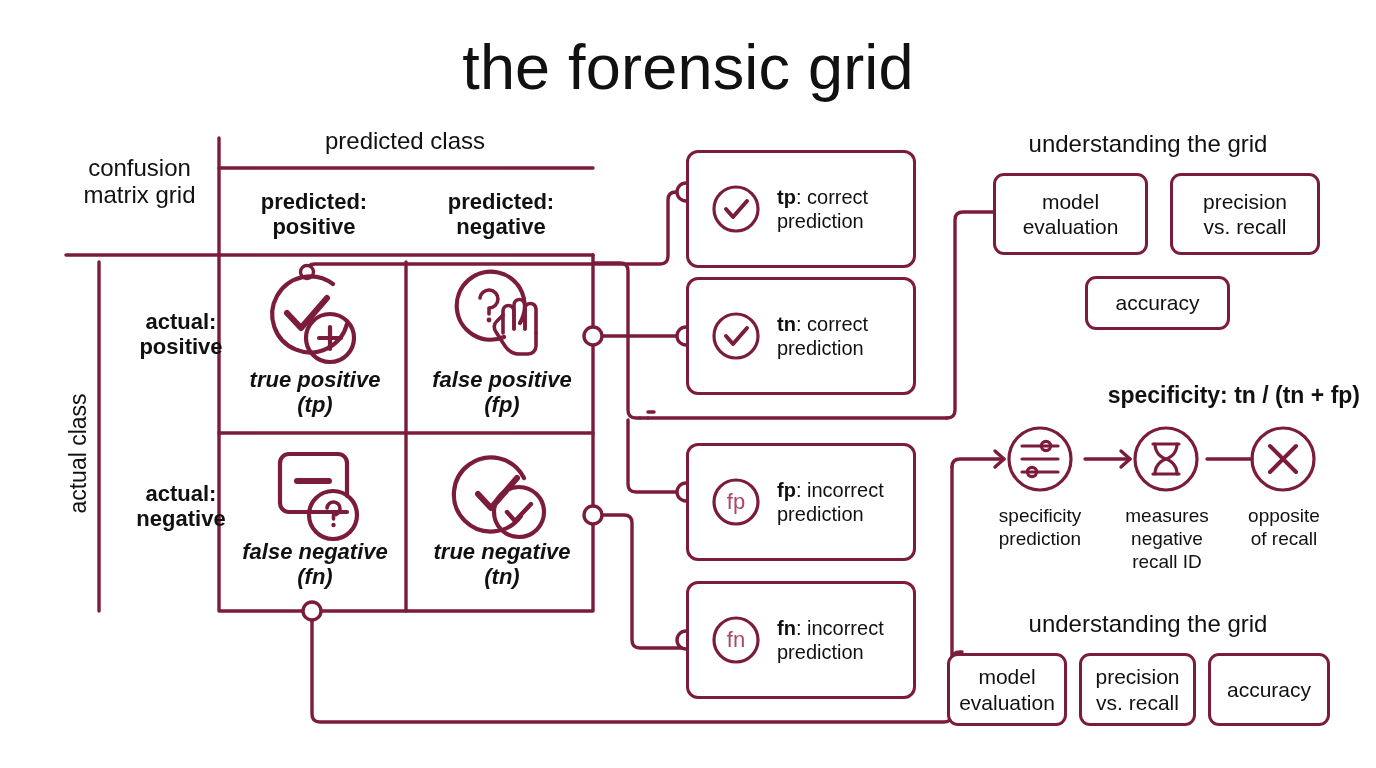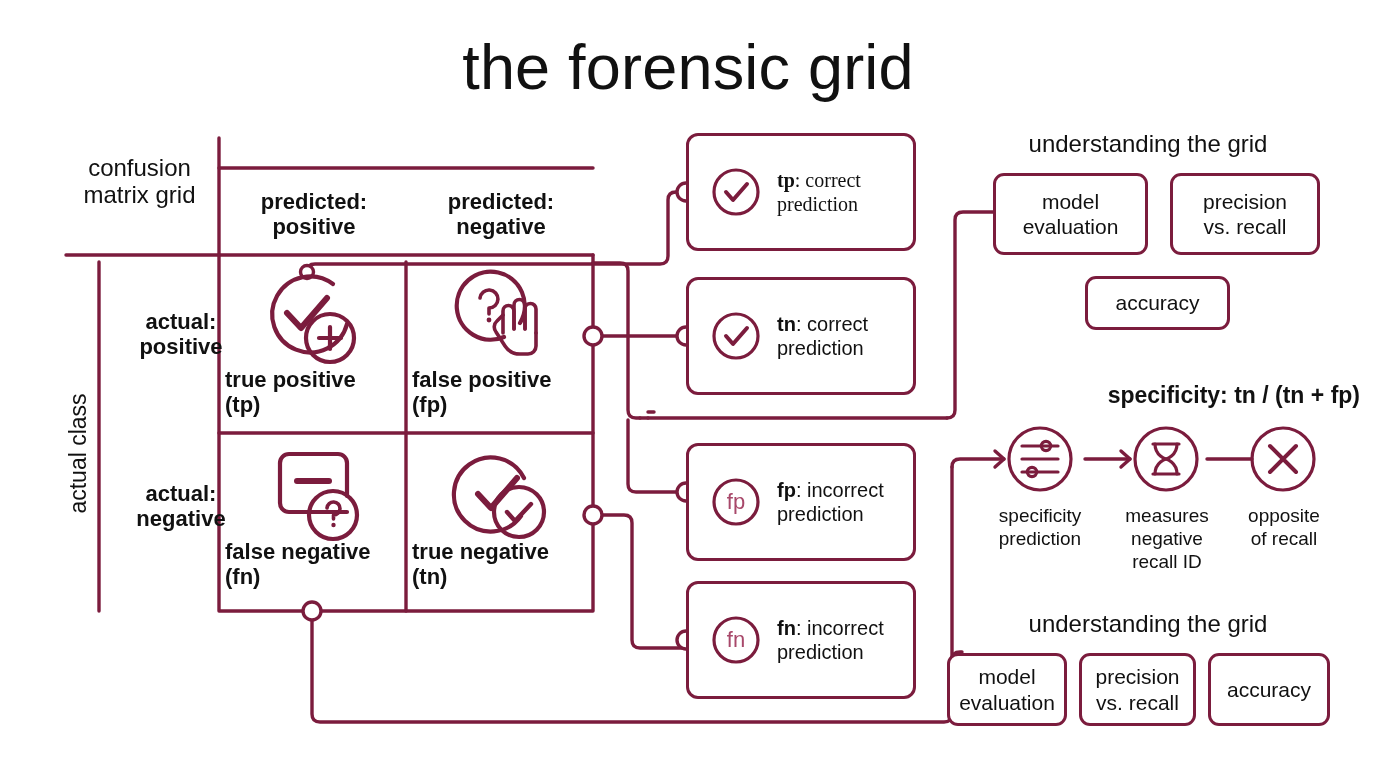--- a/index.html
+++ b/index.html
@@ -24,21 +24,21 @@
   .t-confusion{left:42px;top:155px;width:195px;font-size:24px;}
   .t-pred-pos{left:225px;top:190px;width:178px;font-size:22px;font-weight:700;}
   .t-pred-neg{left:412px;top:190px;width:178px;font-size:22px;font-weight:700;}
   .t-act-pos{left:105px;top:310px;width:152px;font-size:22px;font-weight:700;}
   .t-act-neg{left:105px;top:482px;width:152px;font-size:22px;font-weight:700;}
   .t-actual-class{
     position:absolute;left:-22px;top:440px;width:200px;
     font-size:23px;text-align:center;
     transform:rotate(-90deg);transform-origin:center center;
   }
-  .cell-cap{position:absolute;font-size:22px;font-weight:700;line-height:1.13;color:#111;}
+  .cell-cap{position:absolute;text-align:center;font-size:22px;font-weight:700;line-height:1.13;color:#111;font-style:italic;}
   .cap-tp{left:225px;top:368px;width:180px;}
   .cap-fp{left:412px;top:368px;width:180px;}
   .cap-fn{left:225px;top:540px;width:180px;}
   .cap-tn{left:412px;top:540px;width:180px;}
 
   .card{
     position:absolute;border:3px solid #7b1c3d;border-radius:12px;background:#fff;
     box-sizing:border-box;
   }
   .note{width:230px;height:118px;}
@@ -122,20 +122,21 @@
       <circle cx="686" cy="336" r="9"></circle>
       <circle cx="593" cy="336" r="9"></circle>
       <circle cx="686" cy="492" r="9"></circle>
       <circle cx="593" cy="515" r="9"></circle>
       <circle cx="686" cy="640" r="9"></circle>
       <circle cx="312" cy="611" r="9"></circle>
       <circle cx="307" cy="272" r="6.5"></circle>
     </g>
   </svg>
 
+  <div class="lbl t-predicted-class">predicted class</div>
 
   <div class="lbl t-confusion">
     <div>confusion</div>
     <div>matrix grid</div>
   </div>
 
   <div class="lbl t-pred-pos">
     <div>predicted:</div>
     <div>positive</div>
   </div>
@@ -203,21 +204,21 @@
 
       <g>
         <path d="M524 478 a37 37 0 1 0 -3 38"></path>
         <path d="M478 494 l13 14 l26 -30" stroke-width="6"></path>
         <circle cx="519" cy="512" r="25"></circle>
         <path d="M507 512 l8 9 l16 -17" stroke-width="4.4"></path>
       </g>
     </g>
   </svg>
 
-  <div class="card note" style="left:686px;top:133px;font-family:Liberation Serif, serif;">
+  <div class="card note" style="left:686px;top:150px;">
     <svg class="note-icon" viewBox="0 0 54 54">
       <g fill="none" stroke="#7b1c3d" stroke-width="3.2" stroke-linecap="round" stroke-linejoin="round">
         <circle cx="27" cy="27" r="22"></circle>
         <path d="M17 27 l7 8 l14 -16" stroke-width="4"></path>
       </g>
     </svg>
     <div class="txt">
       <span><b>tp</b><span>: correct</span></span><br>
       <span>prediction</span>
     </div>

